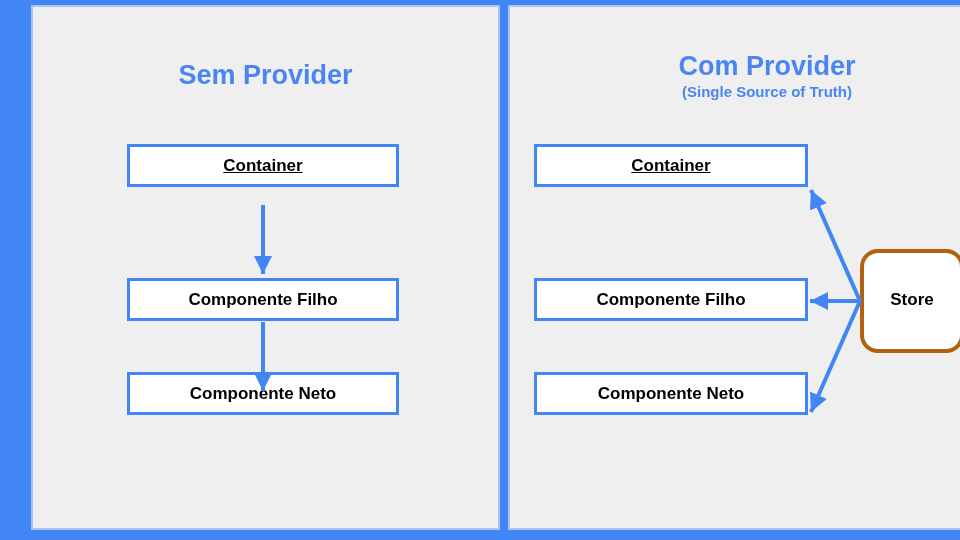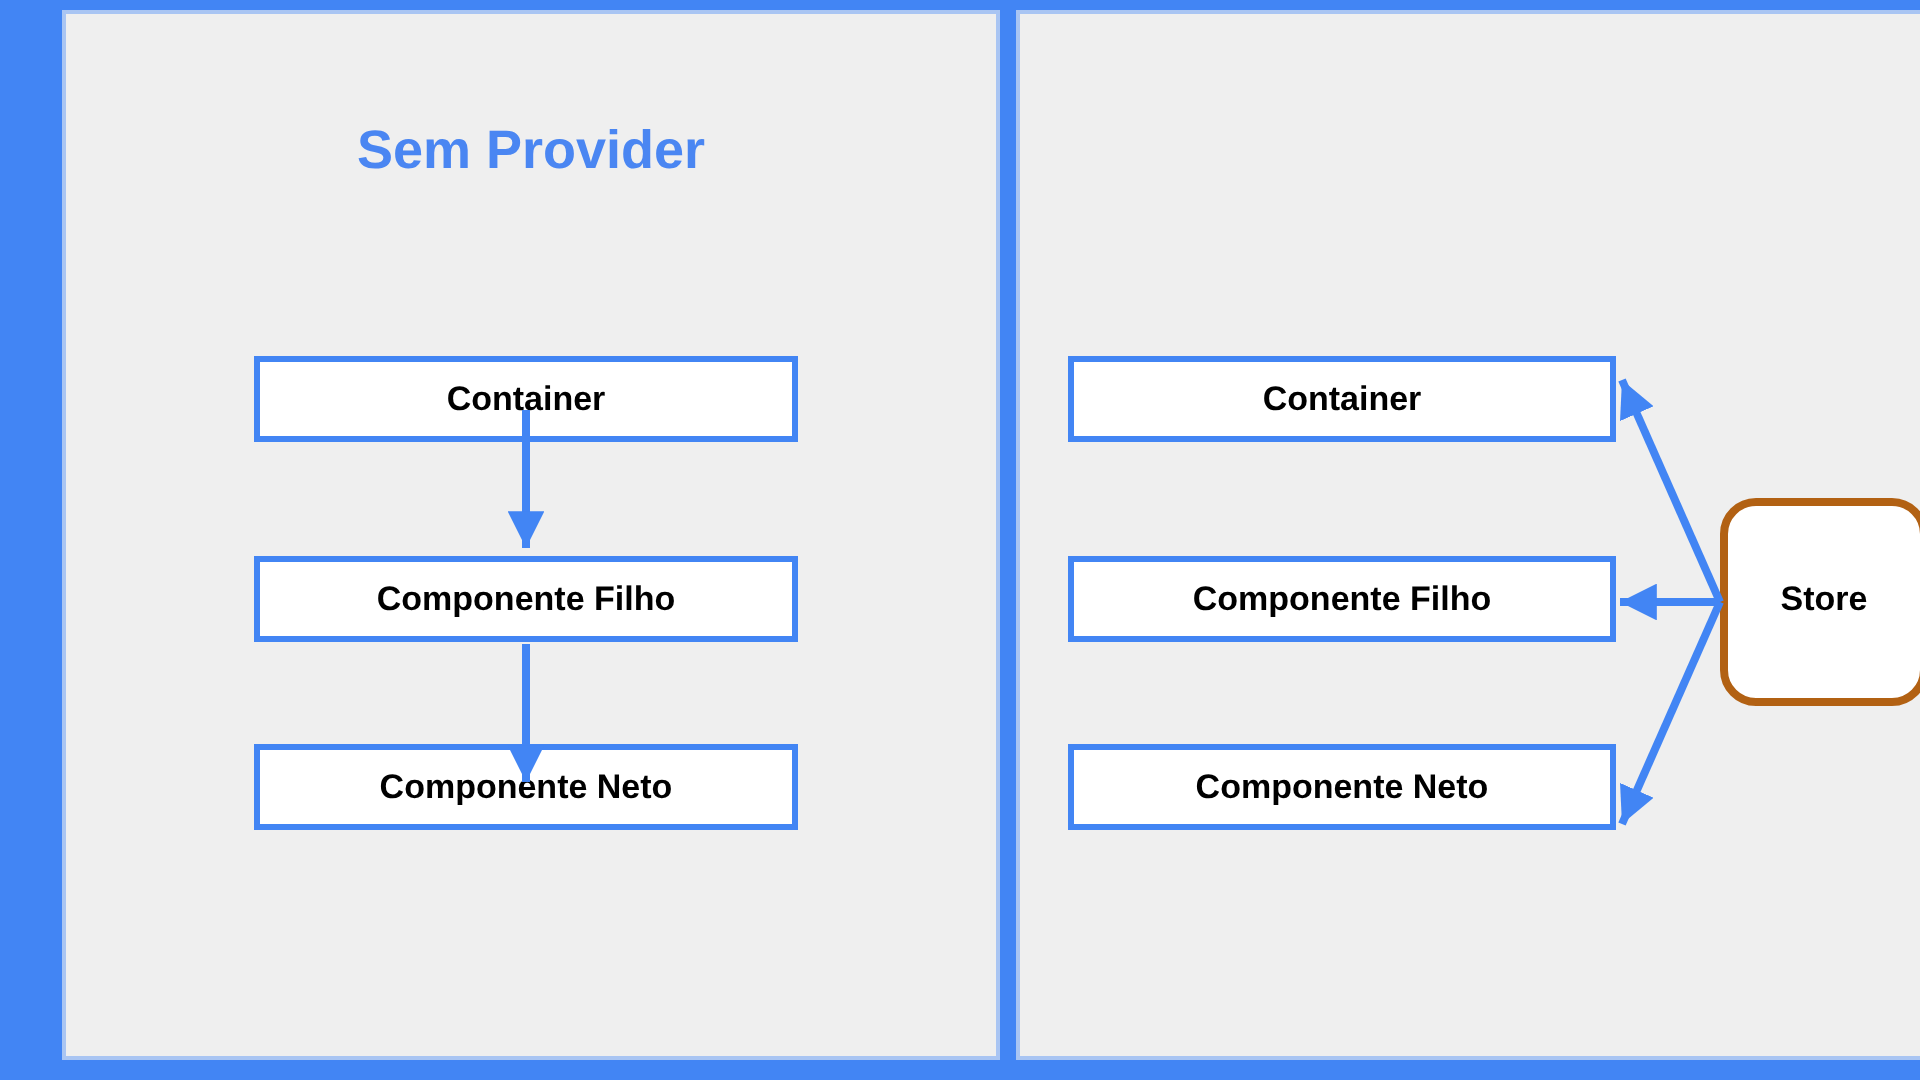--- a/index.html
+++ b/index.html
@@ -42,21 +42,21 @@
     height: 43px;
     background: var(--box-white, #ffffff);
     border: 3px solid var(--accent-blue, #4285f4);
     color: var(--text-black, #000000);
     font-size: 17px; font-weight: 700;
     line-height: 37px; text-align: center;
     white-space: nowrap;
   }
   .nl { left: 103px; width: 272px; }
   .nr { left: 510px; width: 274px; }
-  .y1 { top: 178px; }
+  .y1 { top: 144px; text-decoration: underline; }
   .y2 { top: 278px; text-align: center; }
   .y3 { top: 372px; }
 
   .store {
     position: absolute; box-sizing: border-box;
     left: 836px; top: 249px; width: 104px; height: 104px;
     background: var(--box-white, #ffffff);
     border: 4px solid var(--store-orange, #b26113);
     border-radius: 18px;
     color: var(--text-black, #000000);
@@ -75,20 +75,24 @@
 </head>
 <body>
 
 <div class="stage">
 
   <div class="panel panel-left"></div>
   <div class="panel panel-right"></div>
 
   <div class="title title-left">Sem Provider</div>
 
+  <div class="title-right-wrap">
+    <div class="t-main">Com Provider</div>
+    <div class="t-sub">(Single Source of Truth)</div>
+  </div>
 
   <div class="node nl y1">Container</div>
   <div class="node nl y2">Componente Filho</div>
   <div class="node nl y3">Componente Neto</div>
 
   <div class="node nr y1">Container</div>
   <div class="node nr y2">Componente Filho</div>
   <div class="node nr y3">Componente Neto</div>
 
   <div class="store">Store</div>

